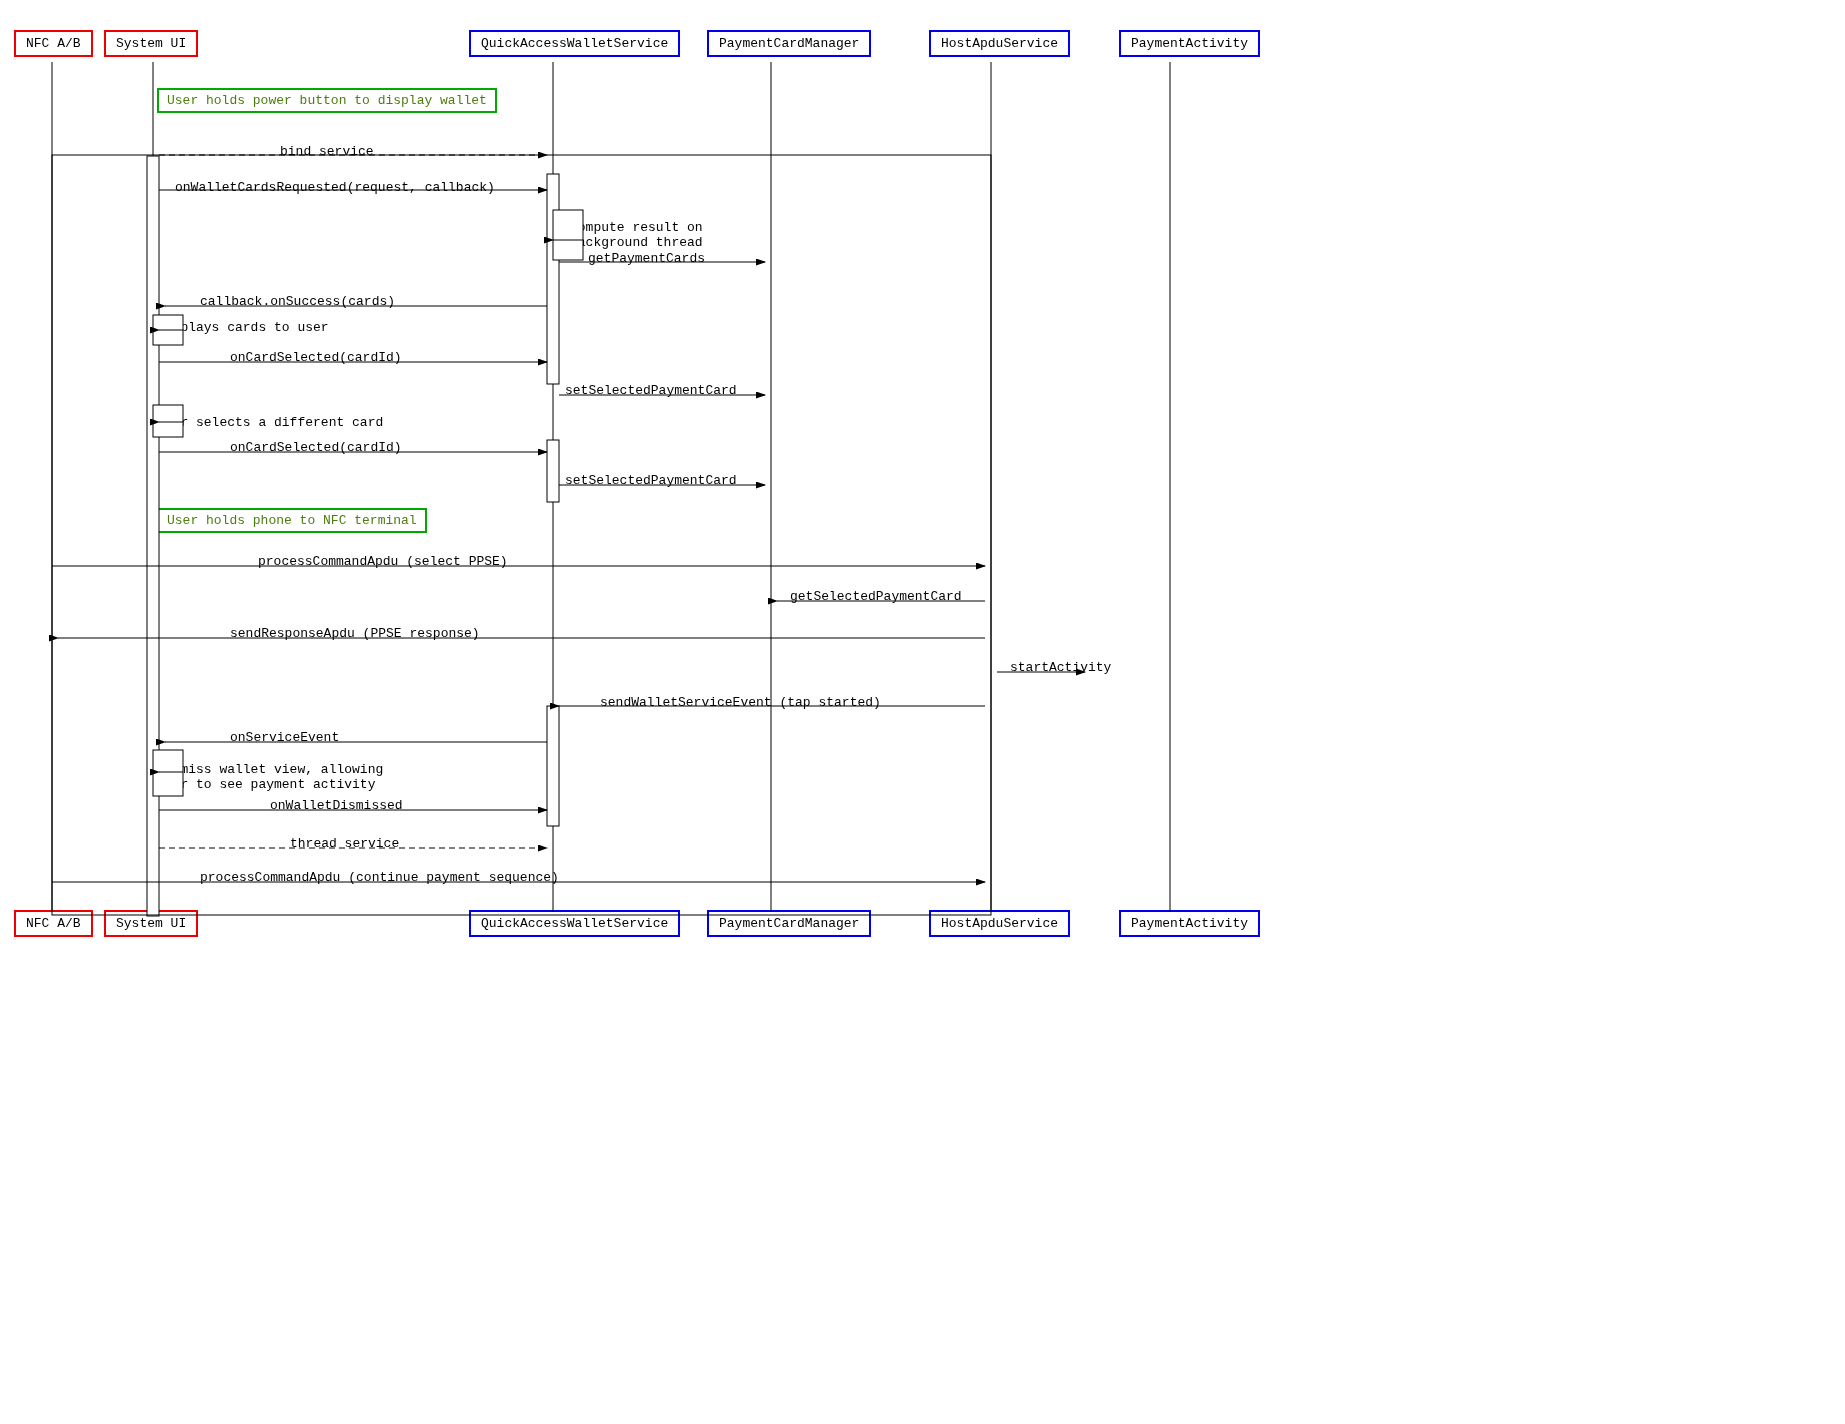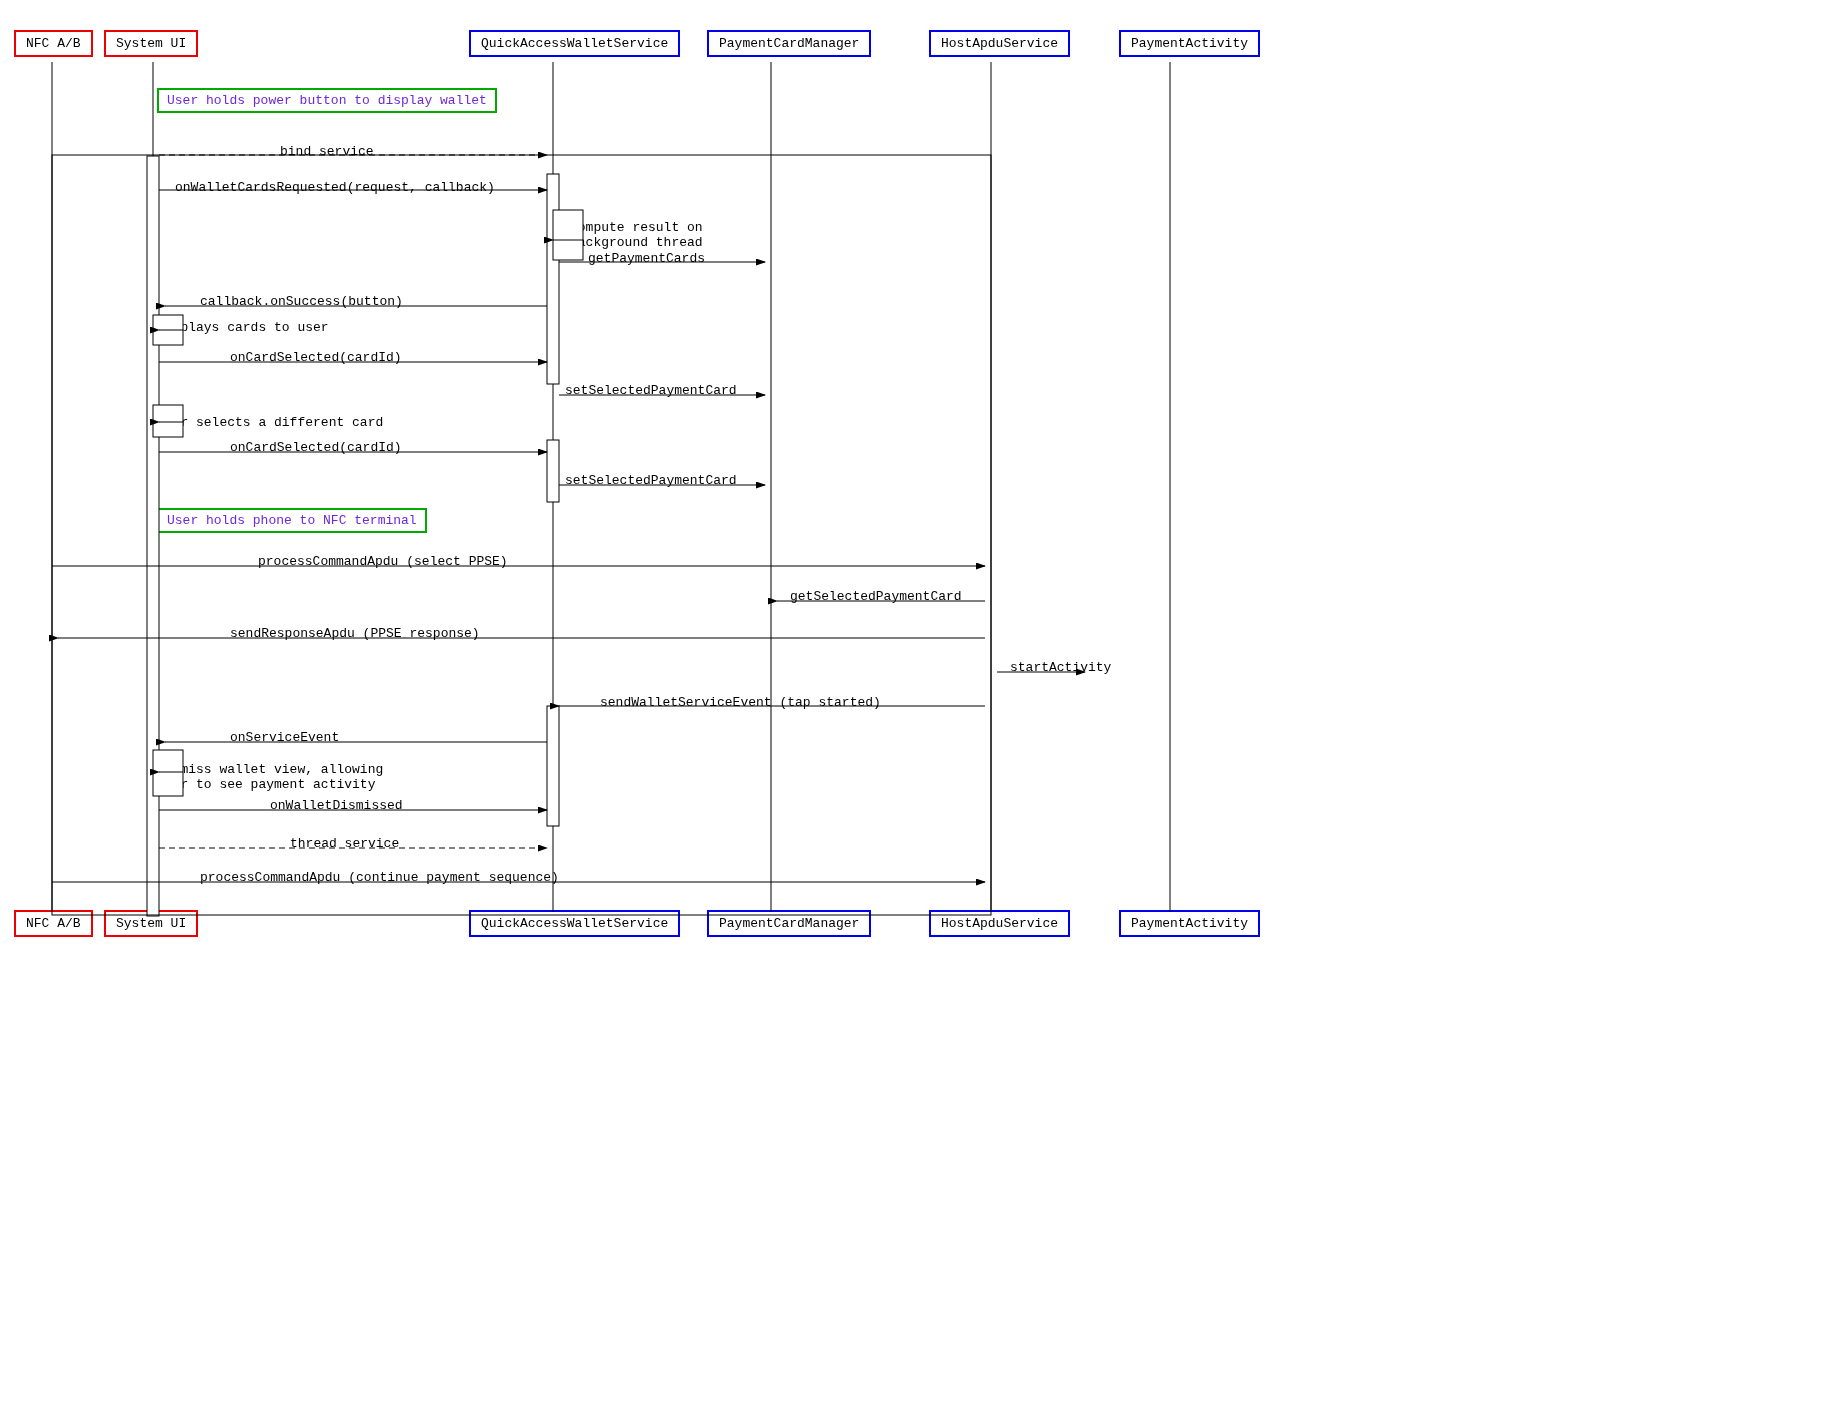--- a/index.html
+++ b/index.html
@@ -31,21 +31,21 @@
     .actor-blue { border-color: #00e; color: #000; margin-left: 34px; }
 
     
     .note-box {
       position: absolute;
       border: 2px solid #0a0;
       padding: 3px 8px;
       background: #fff;
       font-family: 'Courier New', Courier, monospace;
       font-size: 13px;
-      color: #6d28d9;
+      color: #4d7c0f;
     }
 
     
     svg.arrows {
       position: absolute;
       top: 0; left: 0;
       width: 1845px;
       height: 1424px;
       pointer-events: none;
     }
@@ -83,21 +83,21 @@
 
   <div class="msg-label" style="left:157px; top:320px;">displays cards to user</div>
 
   <div class="msg-label" style="left:157px; top:415px;">user selects a different card</div>
 
   <div class="msg-label" style="left:157px; top:762px;">dismiss wallet view, allowing<br>user to see payment activity</div>
 
   <div class="msg-label" style="left:280px; top:144px;">bind service</div>
   <div class="msg-label" style="left:175px; top:180px;">onWalletCardsRequested(request, callback)</div>
   <div class="msg-label" style="left:588px; top:251px;">getPaymentCards</div>
-  <div class="msg-label" style="left:200px; top:294px;">callback.onSuccess(button)</div>
+  <div class="msg-label" style="left:200px; top:294px;">callback.onSuccess(cards)</div>
   <div class="msg-label" style="left:230px; top:350px;">onCardSelected(cardId)</div>
   <div class="msg-label" style="left:565px; top:383px;">setSelectedPaymentCard</div>
   <div class="msg-label" style="left:230px; top:440px;">onCardSelected(cardId)</div>
   <div class="msg-label" style="left:565px; top:473px;">setSelectedPaymentCard</div>
   <div class="msg-label" style="left:250px; top:554px;margin-left:8px;">processCommandApdu (select PPSE)</div>
   <div class="msg-label" style="left:790px; top:589px;">getSelectedPaymentCard</div>
   <div class="msg-label" style="left:230px; top:626px;">sendResponseApdu (PPSE response)</div>
   <div class="msg-label" style="left:1010px; top:660px;">startActivity</div>
   <div class="msg-label" style="left:600px; top:695px;">sendWalletServiceEvent (tap started)</div>
   <div class="msg-label" style="left:230px; top:730px;">onServiceEvent</div>

